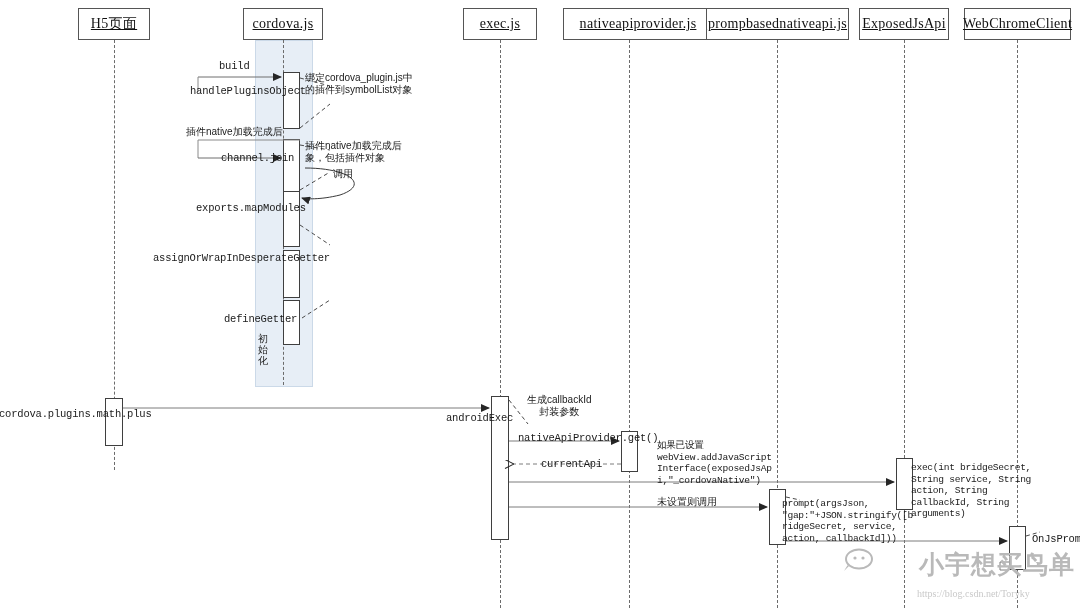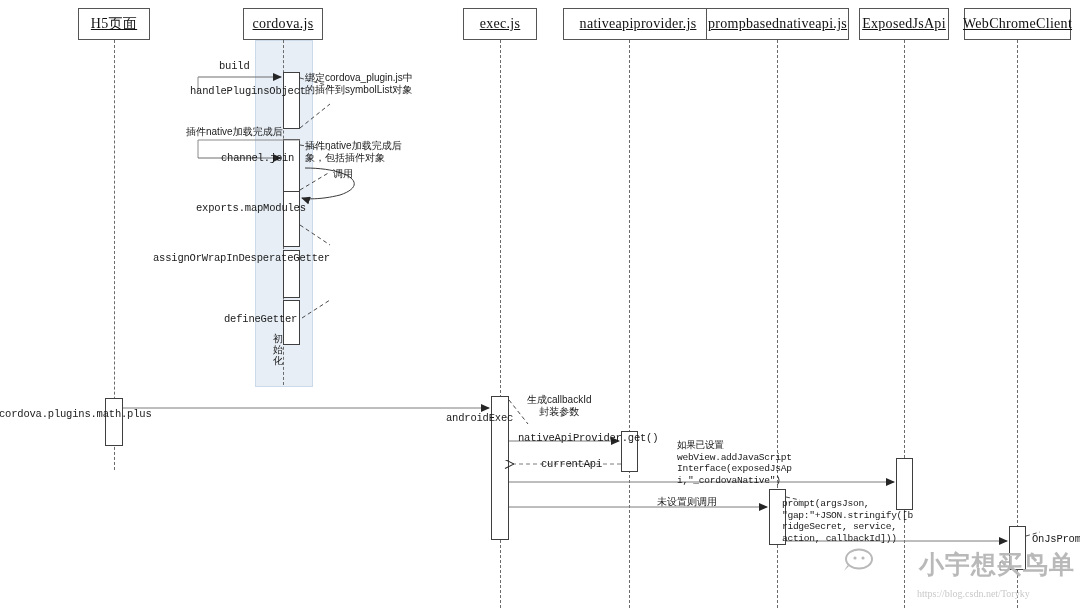--- a/index.html
+++ b/index.html
@@ -111,21 +111,21 @@
     width: 1080px; height: 608px;
     pointer-events: none;
   }
 </style>
 </head>
 <body>
 
 <div id="canvas">
 
   <div class="initblock" style="left:255px; top:40px; width:56px; height:345px;"></div>
-  <div class="vertlabel" style="left:272px; top:333px;">初始化</div>
+  <div class="vertlabel" style="left:257px; top:333px;">初始化</div>
 
   <div class="participant" style="left:78px; width:72px;">
     <span>H5页面</span>
   </div>
   <div class="participant" style="left:243px; width:80px;">
     <span>cordova.js</span>
   </div>
   <div class="participant" style="left:463px; width:74px;">
     <span>exec.js</span>
   </div>
@@ -232,28 +232,33 @@
   <div class="label" style="left:541px; top:458px;">currentApi</div>
   <div class="cnlabel" style="left:657px; top:496px;">未设置则调用</div>
   <div class="label" style="left:1032px; top:533px;">OnJsPrompt</div>
 
   <div class="cnlabel" style="left:305px; top:72px;">绑定cordova_plugin.js中
 的插件到symbolList对象</div>
   <div class="cnlabel" style="left:305px; top:140px;">插件native加载完成后
 象，包括插件对象</div>
   <div class="cnlabel" style="left:527px; top:394px; text-align:center;">生成callbackId
 封装参数</div>
-  <div class="note" style="left:657px; top:440px;margin-left:20px;">如果已设置
+  <div class="note" style="left:657px; top:440px;">如果已设置
 webView.addJavaScript
 Interface(exposedJsAp
 i,"_cordovaNative")</div>
   <div class="note" style="left:782px; top:498px;">prompt(argsJson,
 "gap:"+JSON.stringify([b
 ridgeSecret, service,
 action, callbackId]))</div>
+  <div class="note" style="left:911px; top:462px;">exec(int bridgeSecret,
+String service, String
+action, String
+callbackId, String
+arguments)</div>
 
   <div class="bubble-icon" style="left:843px; top:548px;">
     <svg viewBox="0 0 30 24" width="30" height="24">
       <ellipse cx="16" cy="11" rx="13" ry="9.5" fill="none" stroke="#b9b9b9" stroke-width="2"></ellipse>
       <path d="M6,18 L1,23 L4.5,17.2 Z" fill="#b9b9b9"></path>
       <circle cx="12" cy="10" r="1.6" fill="#b9b9b9"></circle>
       <circle cx="20" cy="10" r="1.6" fill="#b9b9b9"></circle>
     </svg>
   </div>
   <div class="watermark-text" style="left:877px; top:548px;">小宇想买鸟单</div>

